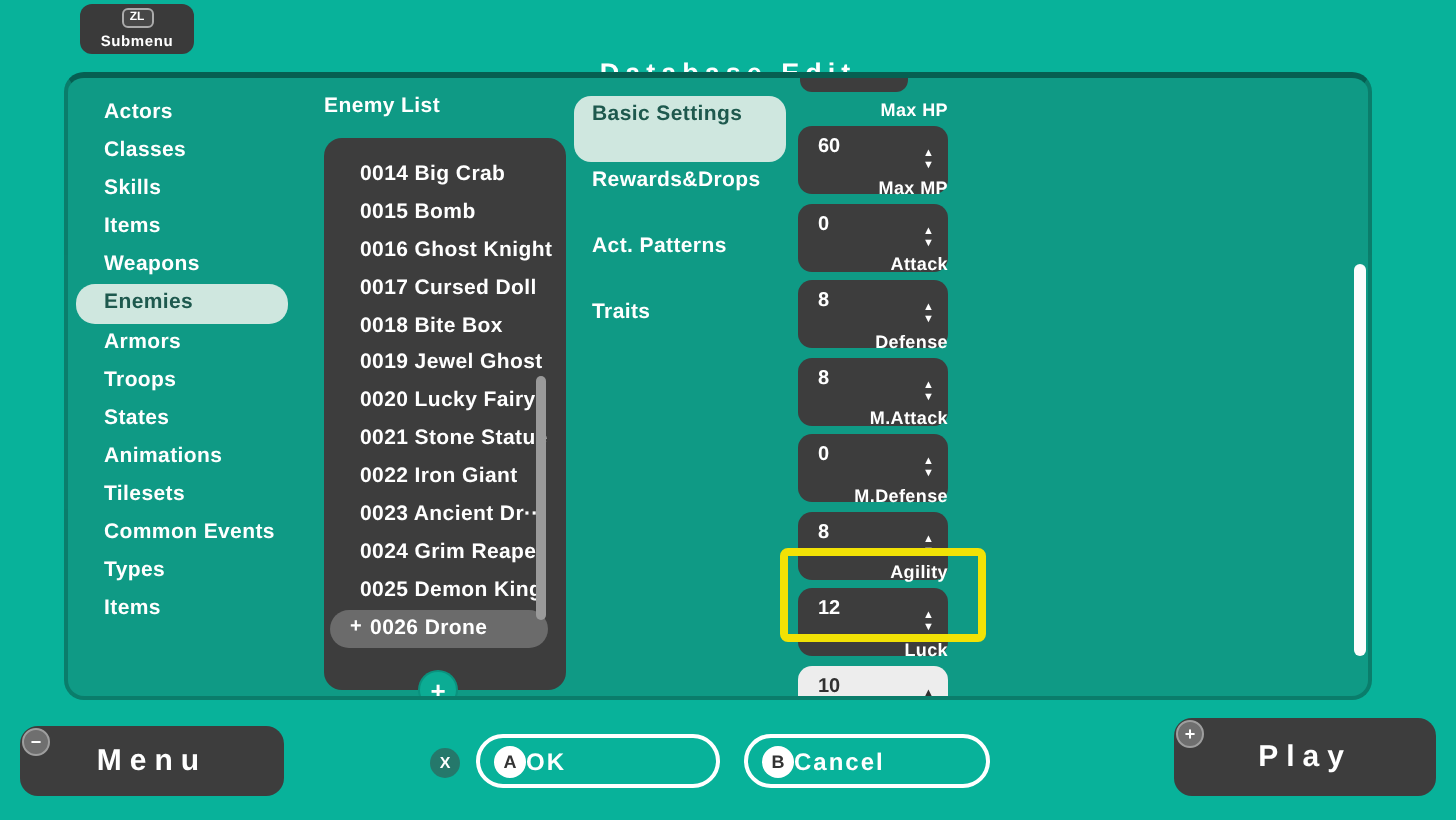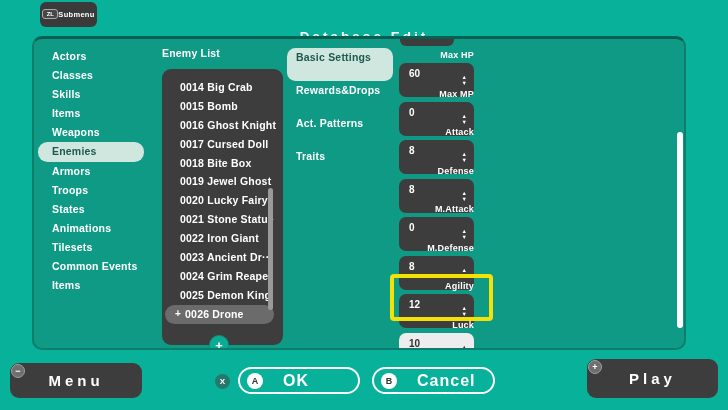--- a/index.html
+++ b/index.html
@@ -7,21 +7,21 @@
   body { font-family:"Liberation Sans", sans-serif; }
   .screen {
     position:relative; width:728px; height:410px;
     background:#08B29A; overflow:hidden;
     font-family:"Liberation Sans", sans-serif;
   }
   
   .submenu-btn {
     position:absolute; left:40px; top:2px; width:57px; height:25px;
     background:#3A3A3A; border-radius:6px;
-    display:flex; align-items:center; justify-content:center;
+    display:flex; flex-direction:column; align-items:center; justify-content:center;
   }
   .zl-badge {
     width:16px; height:10px; border:1px solid #ABABAB; border-radius:3px;
     background:#474747; color:#fff; font-size:6px; font-weight:bold;
     display:flex; align-items:center; justify-content:center; margin-bottom:2px;
   }
   .submenu-label { color:#fff; font-size:7.5px; font-weight:bold; letter-spacing:.3px; }
   .page-title {
     position:absolute; left:0; right:0; top:9px; text-align:center;
     color:#fff; font-size:13.5px; font-weight:bold; letter-spacing:3px;margin-top:20px;
@@ -134,21 +134,21 @@
     position:absolute; top:367px; height:27px; border:2px solid #fff;
     border-radius:14px; display:flex; align-items:center;
   }
   .prompt-btn.ok { left:238px; width:122px; }
   .prompt-btn.cancel { left:372px; width:123px; }
   .key-circle {
     width:16px; height:16px; border-radius:50%; background:#fff; color:#333;
     font-size:9px; font-weight:bold; margin-left:7px;
     display:flex; align-items:center; justify-content:center;
   }
-  .prompt-label { color:#fff; font-size:16px; font-weight:bold; letter-spacing:1px; margin-left:20px; }
+  .prompt-label { color:#fff; font-size:12px; font-weight:bold; letter-spacing:1px; margin-left:0; }
 </style>
 </head>
 <body>
 
 <div class="screen">
 
   <div class="submenu-btn">
     <div class="zl-badge">ZL</div>
     <div class="submenu-label">Submenu</div>
   </div>
@@ -162,20 +162,21 @@
       <div class="side-item">Skills</div>
       <div class="side-item">Items</div>
       <div class="side-item">Weapons</div>
       <div class="side-item selected">Enemies</div>
       <div class="side-item">Armors</div>
       <div class="side-item">Troops</div>
       <div class="side-item">States</div>
       <div class="side-item">Animations</div>
       <div class="side-item">Tilesets</div>
       <div class="side-item">Common Events</div>
+      <div class="side-item">Types</div>
       <div class="side-item">Items</div>
     </div>
 
     <div class="enemy-header">Enemy List</div>
     <div class="enemy-panel">
       <div class="enemy-rows">
         <div class="enemy-row">0014 Big Crab</div>
         <div class="enemy-row">0015 Bomb</div>
         <div class="enemy-row">0016 Ghost Knight</div>
         <div class="enemy-row">0017 Cursed Doll</div>

